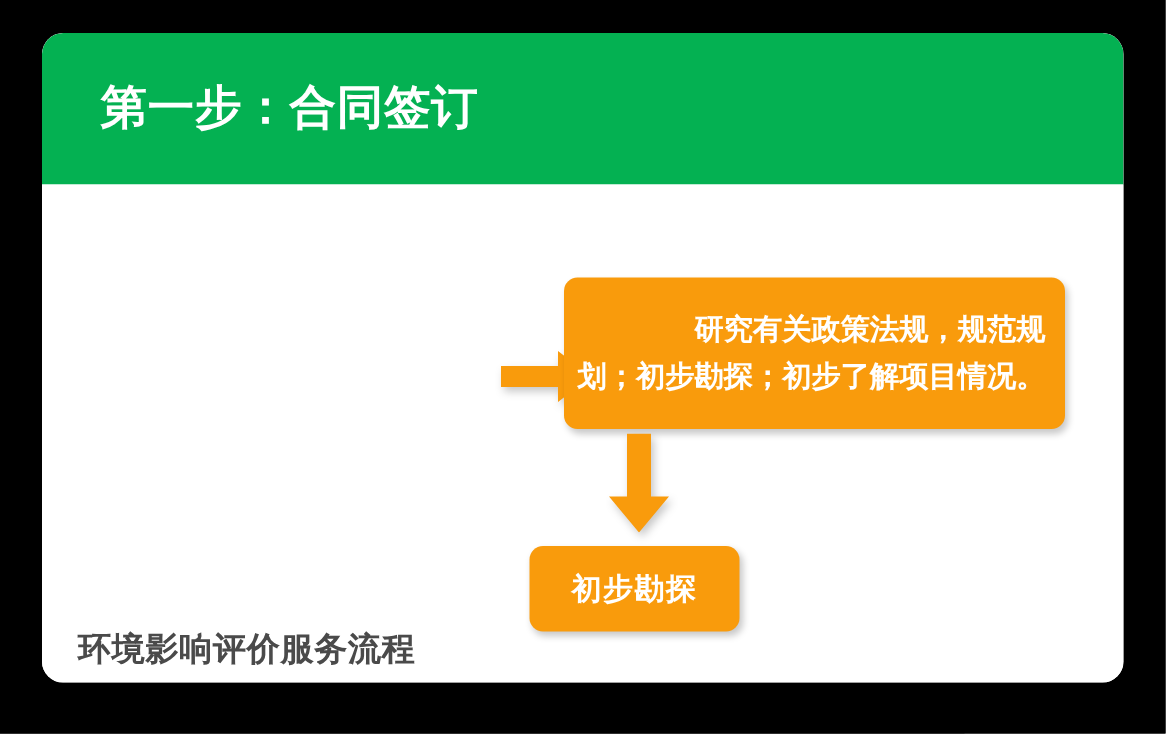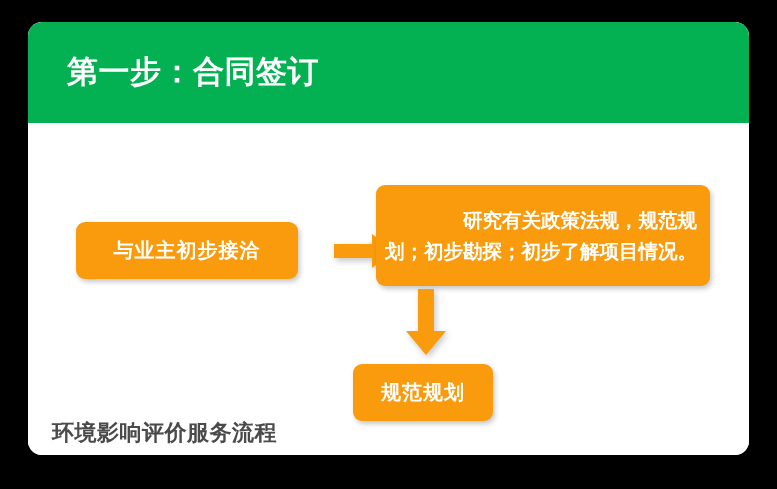--- a/index.html
+++ b/index.html
@@ -147,41 +147,38 @@
 
 <div class="slide-stage">
   <div class="slide-card">
 
     <div class="slide-header">
       <div class="slide-title">第一步：合同签订</div>
     </div>
 
     <div class="flow-canvas">
 
-      <div class="node node-owner-contact">
-        <span class="node-text">与业主初步接洽</span>
-      </div>
 
       <div class="arrow-right">
         <svg viewBox="0 0 60 36" width="60" height="36" xmlns="http://www.w3.org/2000/svg">
           <polygon points="0,11 38,11 38,1 60,18 38,35 38,25 0,25" fill="#f99b0c"></polygon>
         </svg>
       </div>
 
       <div class="node node-research">
         <span class="node-text">　　研究有关政策法规，规范规划；初步勘探；初步了解项目情况。</span>
       </div>
 
       <div class="arrow-down">
         <svg viewBox="0 0 42 66" width="42" height="66" xmlns="http://www.w3.org/2000/svg">
           <polygon points="13,0 29,0 29,42 41,42 21,66 1,42 13,42" fill="#f99b0c"></polygon>
         </svg>
       </div>
 
       <div class="node node-sign-contract">
-        <span class="node-text">规范规划</span>
+        <span class="node-text">初步勘探</span>
       </div>
 
       <div class="footer-caption">环境影响评价服务流程</div>
 
     </div>
   </div>
 </div>
 
 </body></html>

